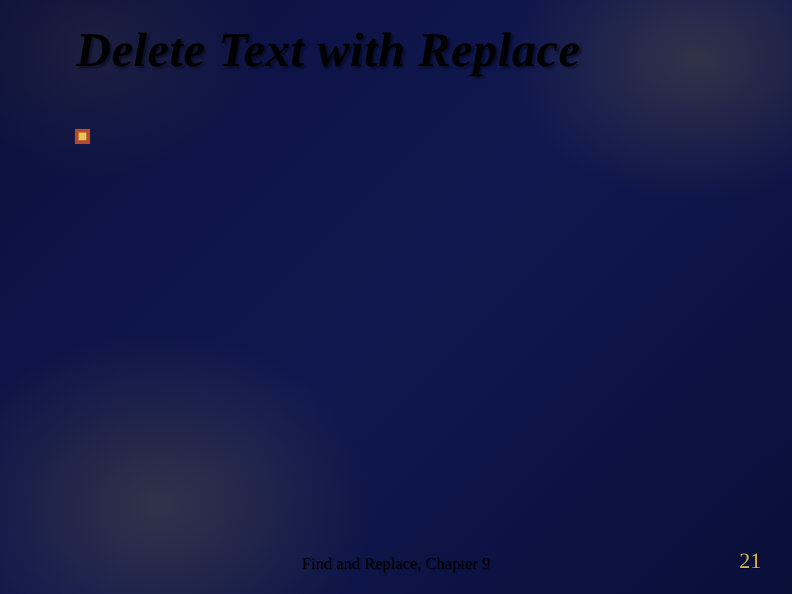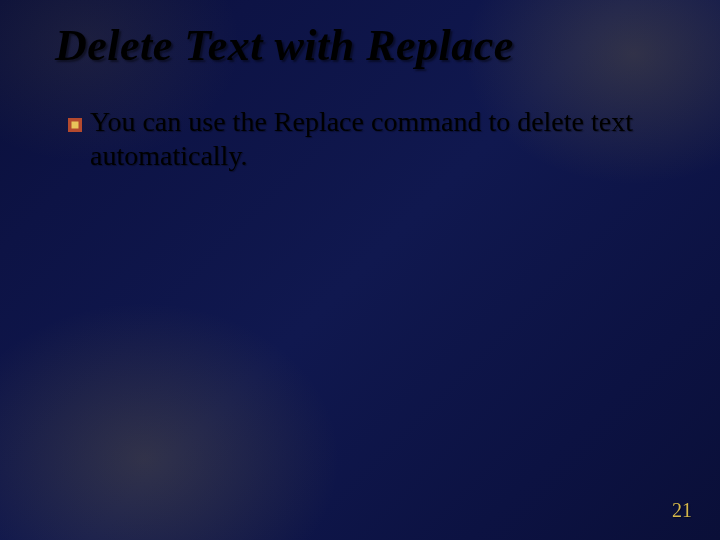--- a/index.html
+++ b/index.html
@@ -18,21 +18,21 @@
       radial-gradient(ellipse 300px 240px at 20% 85%, rgba(150,130,60,0.25) 0%, rgba(150,130,60,0) 65%),
       radial-gradient(ellipse 220px 170px at 12% 8%, rgba(150,130,60,0.12) 0%, rgba(150,130,60,0) 70%),
       linear-gradient(135deg, #0a0f3a 0%, #0d1345 20%, #10184f 50%, #0c1242 80%, #0a0f38 100%);
     font-family: "Times New Roman", Times, serif;
     color: #000;
     box-sizing: border-box;
   }
   .title {
     position: absolute;
     top: 20px;
-    left: 55px;
+    left: 69px;
     right: 40px;
     font-size: 44px;
     font-weight: bold;
     font-style: italic;
     letter-spacing: 0.5px;
     text-shadow: 2px 2px 2px rgba(0,0,0,0.45);
   }
   .body {
     position: absolute;
     top: 105px;
@@ -82,22 +82,23 @@
 <div class="slide">
 
   <div class="title">Delete Text with Replace</div>
 
   <div class="body">
 
     <div class="bullet-item">
       <span class="bullet-mark"><svg width="14" height="14" viewBox="0 0 14 14">
             <rect x="0" y="0" width="14" height="14" fill="#b44a2e"></rect>
             <rect x="3.5" y="3.5" width="7" height="7" fill="#e8c55a"></rect>
-          </svg></span><span>You can use the Replace command to delete text automatically.</span>
+          </svg></span>
     </div>
 
 
 
   </div>
 
+  <div class="footer-center">Find and Replace, Chapter 9</div>
   <div class="footer-number">21</div>
 
 </div>
 
 </body></html>

